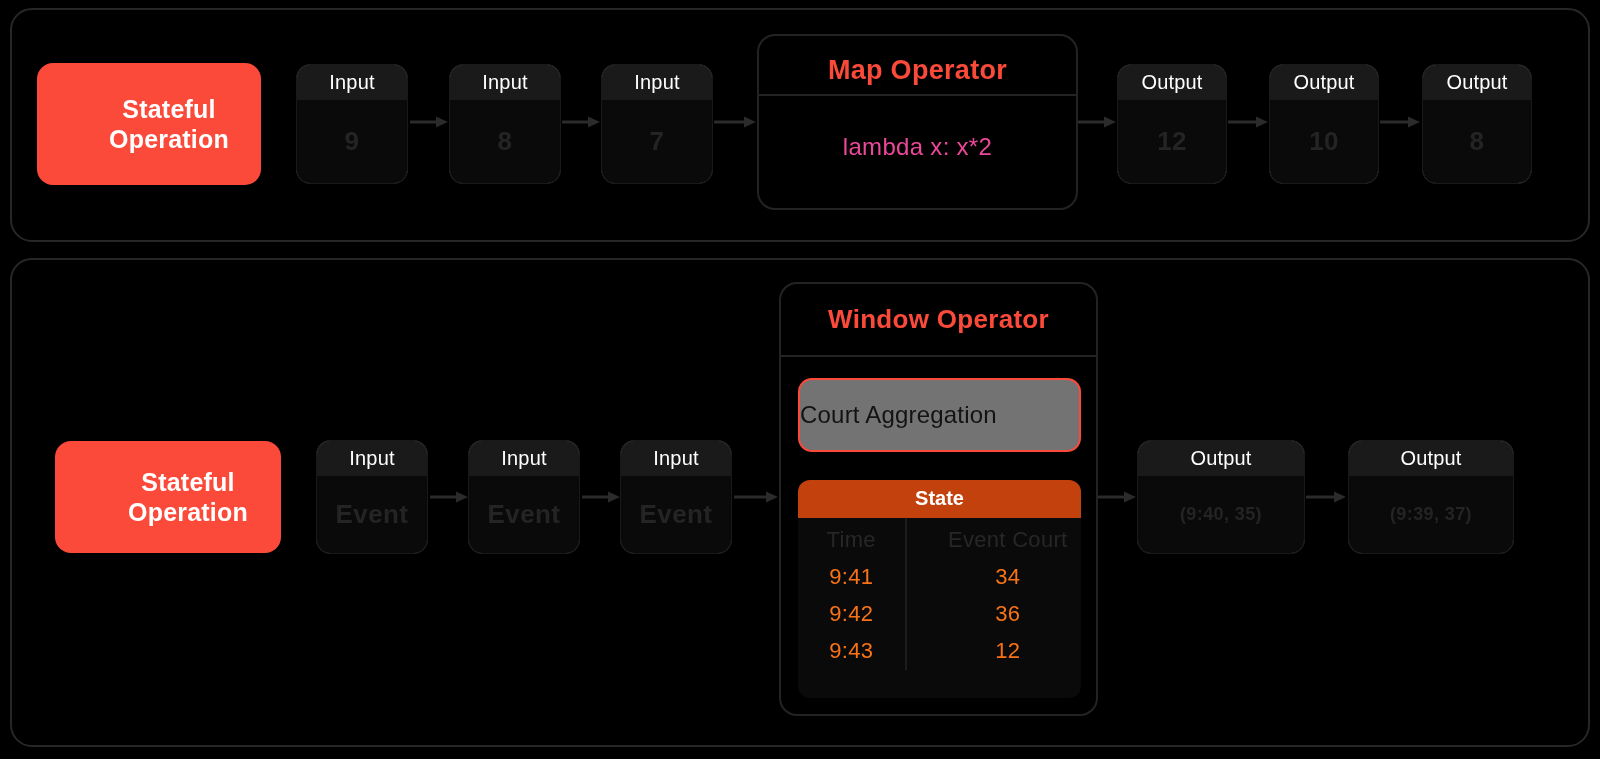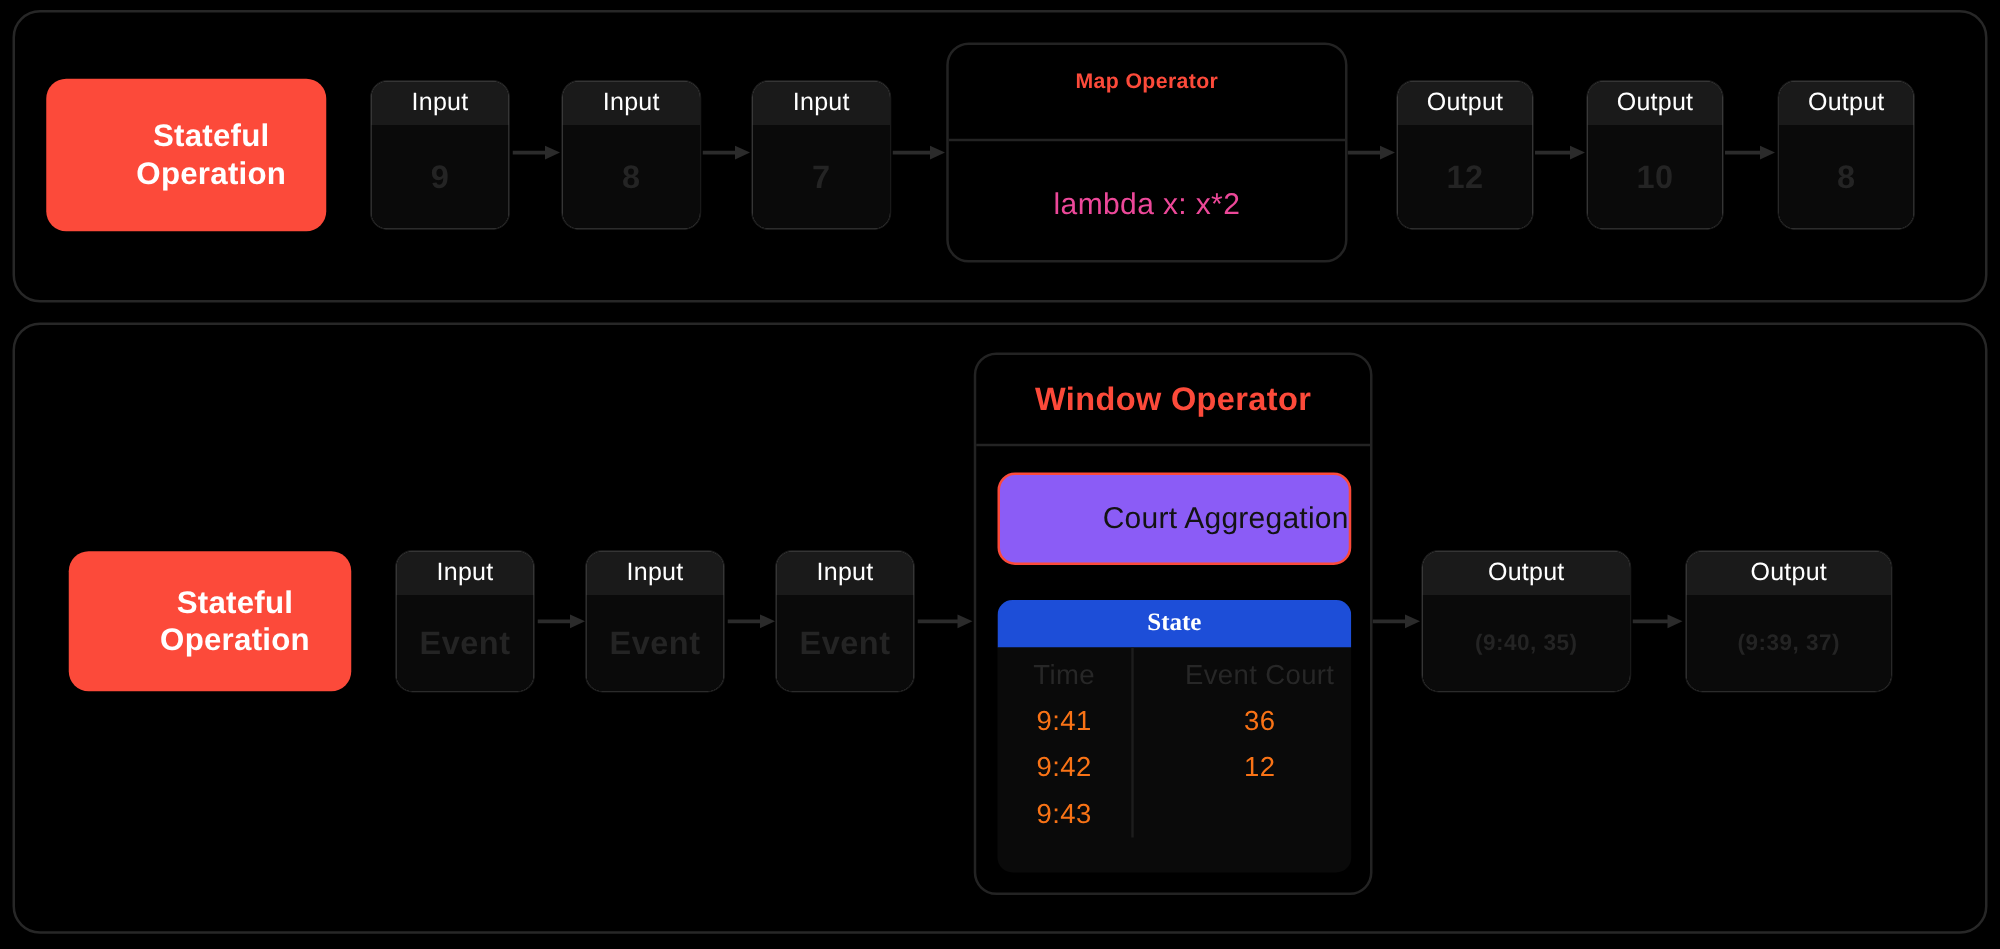--- a/index.html
+++ b/index.html
@@ -112,65 +112,64 @@
     text-align: center;
     letter-spacing: .3px;
   }
   .operator .op-divider {
     height: 2px;
     background: #232323;
     width: 100%;
   }
 
   #map-operator { left: 757px; top: 34px; width: 321px; height: 176px; }
-  #map-operator .op-title { font-size: 17px; padding: 19px 0 36px; }
+  #map-operator .op-title { font-size: 27px; padding: 19px 0 8px; }
   #map-operator .op-sub {
     color: #ec4899;
     font-size: 24px;
     text-align: center;
     padding-top: 37px;
     letter-spacing: .3px;
   }
 
   #window-operator { left: 779px; top: 282px; width: 319px; height: 434px; }
   #window-operator .op-title { font-size: 26px; padding: 20px 0 20px; }
 
   
   .agg-pill {
     position: absolute;
     left: 17px; top: 94px;
     width: 283px; height: 74px;
-    background: #8b5cf6;
+    background: #737373;
     border: 2px solid #FC4A3A;
     border-radius: 14px;
     display: flex;
     align-items: center;
-    justify-content: flex-end;
+    justify-content: flex-start;
     color: #131313;
     font-size: 24px;
     letter-spacing: .2px;
   }
 
   
   .state-table {
     position: absolute;
     left: 17px; top: 196px;
     width: 283px; height: 218px;
     border-radius: 12px;
     overflow: hidden;
     background: #0a0a0a;
   }
   .state-table .st-head {
-    background: #1d4ed8;
+    background: #c2410c;
     color: #ffffff;
     font-weight: bold;
     font-size: 20px;
     text-align: center;
     padding: 7px 0 8px;
-    font-family: Liberation Serif, serif;
   }
   .state-table .st-grid {
     display: grid;
     grid-template-columns: 1fr 1.35fr;
     background: #0a0a0a;
     gap: 28px;
   }
   .state-table .st-col-left  { border-right: 2px solid #1d1d1d; }
   .state-table .st-cell {
     text-align: center;
@@ -307,20 +306,21 @@
       <div class="st-head">State</div>
       <div class="st-grid">
         <div class="st-col-left">
           <div class="st-cell hdr">Time</div>
           <div class="st-cell">9:41</div>
           <div class="st-cell">9:42</div>
           <div class="st-cell">9:43</div>
         </div>
         <div>
           <div class="st-cell hdr">Event Court</div>
+          <div class="st-cell">34</div>
           <div class="st-cell">36</div>
           <div class="st-cell">12</div>
         </div>
       </div>
     </div>
   </div>
 
   <div class="card wide" id="out-bot-0">
     <div class="card-head">Output</div>
     <div class="card-body">(9:40, 35)</div>

